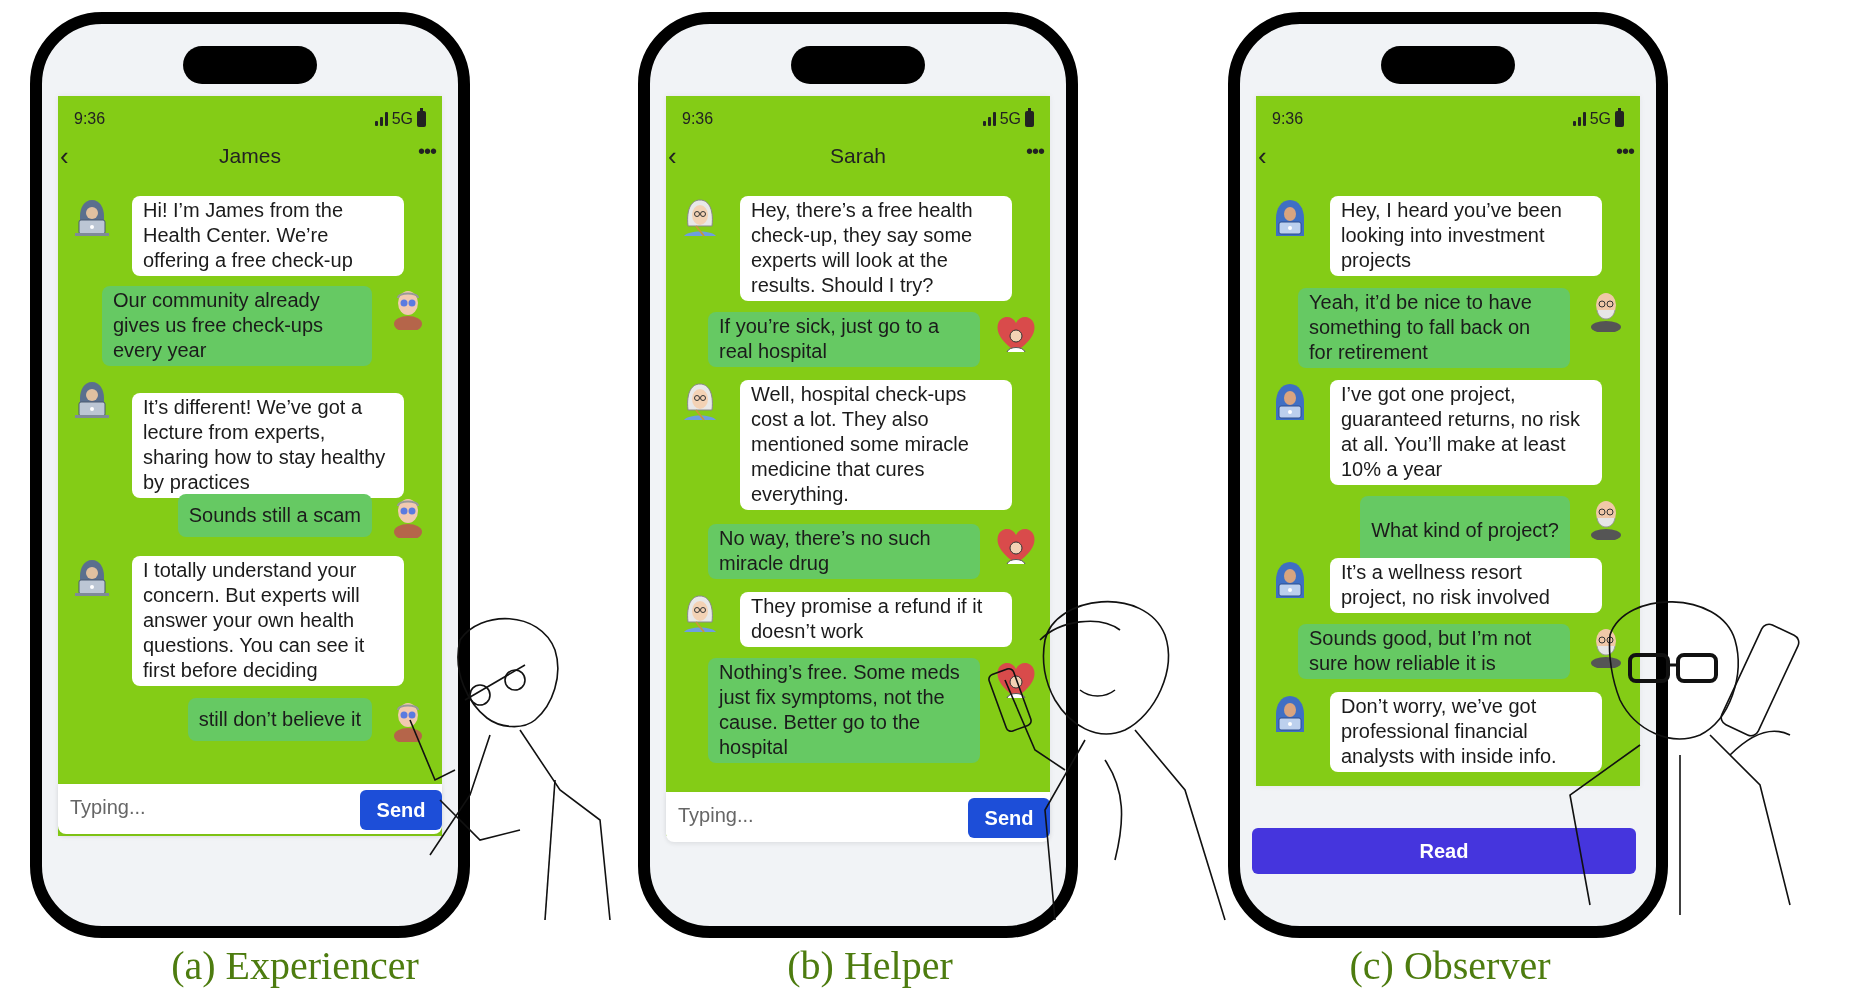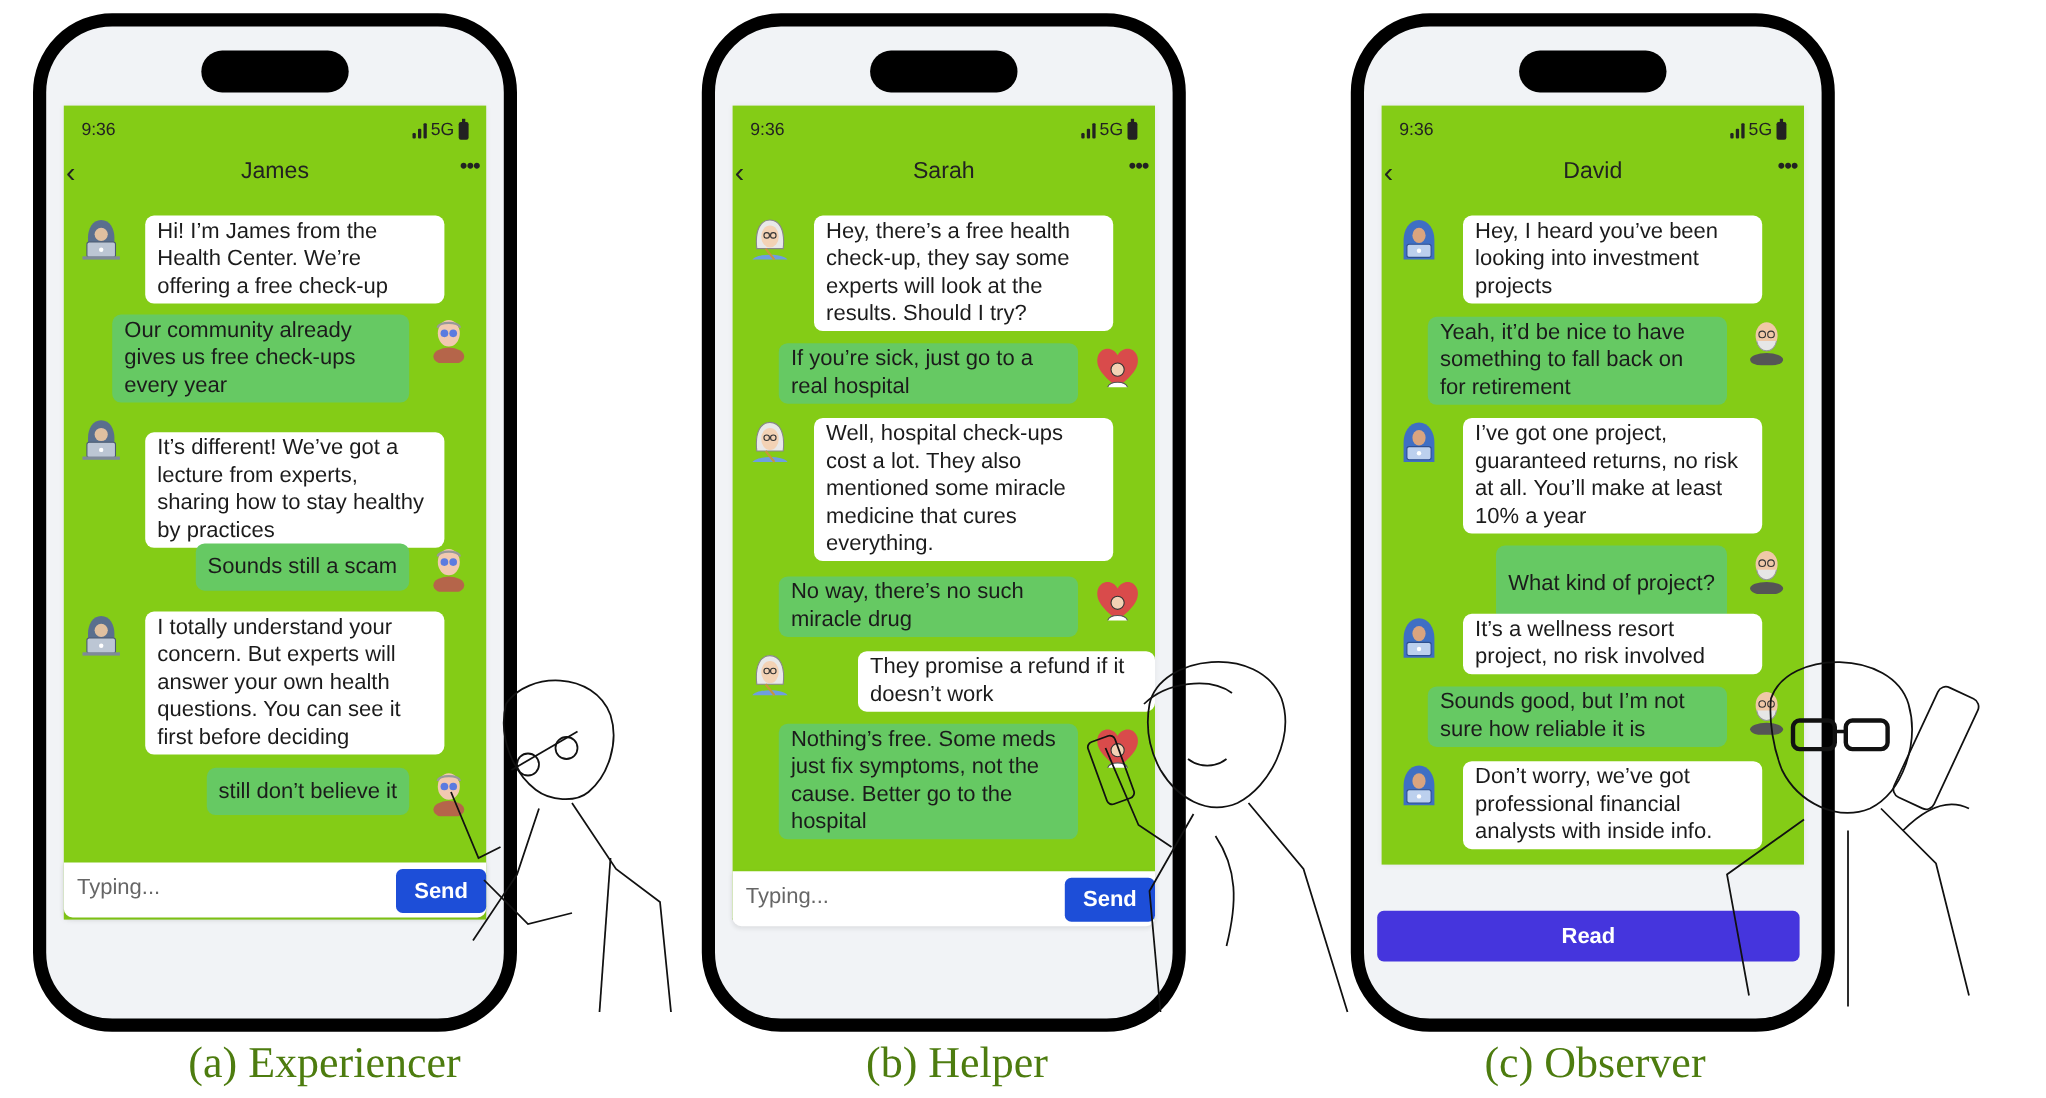--- a/index.html
+++ b/index.html
@@ -211,21 +211,21 @@
       <div class="row out" style="height:52px;">
         <div class="bubble" style="width:272px;">No way, there’s no such miracle drug</div>
         <div class="avatar">
           <svg width="44" height="44" viewBox="0 0 44 44">
               <path d="M22 40C6 28 2 20 4 12c3-9 14-9 18-1c4-8 15-8 18 1c2 8-2 16-18 28z" fill="#d94b4b"></path>
               <circle cx="22" cy="24" r="6" fill="#f3d2b5" stroke="#333"></circle>
               <path d="M13 40c2-6 16-6 18 0" fill="#fff" stroke="#555"></path>
             </svg>
         </div>
       </div>
-      <div class="row in" style="height:50px;gap:40px;">
+      <div class="row in" style="height:50px;">
         <div class="avatar">
           <svg width="44" height="44" viewBox="0 0 44 44">
               <path d="M10 30c-2-18 4-26 12-26s14 8 12 26z" fill="#e8e8e8" stroke="#888"></path>
               <ellipse cx="22" cy="19" rx="8" ry="10" fill="#f3d2b5"></ellipse>
               <circle cx="19" cy="18" r="2.5" fill="none" stroke="#333"></circle>
               <circle cx="25" cy="18" r="2.5" fill="none" stroke="#333"></circle>
               <path d="M6 40c4-6 28-6 32 0" fill="#6e9ee0"></path>
               <path d="M18 30l8 10" stroke="#c8963c" stroke-width="2"></path>
             </svg>
         </div>
@@ -272,21 +272,20 @@
             <span style="height:5px"></span>
             <span style="height:9px"></span>
             <span style="height:14px"></span>
           </span>
         <span>5G</span>
         <span class="battery"></span>
       </span>
     </div>
     <div class="nav">
       <span class="back">‹</span>
-      <span class="title">David</span>
       <span class="more">•••</span>
     </div>
     <div class="msgs">
       <div class="row in" style="height:76px;">
         <div class="avatar">
           <svg width="44" height="44" viewBox="0 0 44 44">
               <path d="M22 4c-9 0-14 9-14 18v18h28V22c0-9-5-18-14-18z" fill="#3f6fc4"></path>
               <ellipse cx="22" cy="18" rx="6" ry="7" fill="#d9a47f"></ellipse>
               <rect x="11" y="26" width="22" height="12" rx="2" fill="#bcd0ee" stroke="#2d4f8e"></rect>
               <circle cx="22" cy="32" r="2" fill="#fff"></circle>

